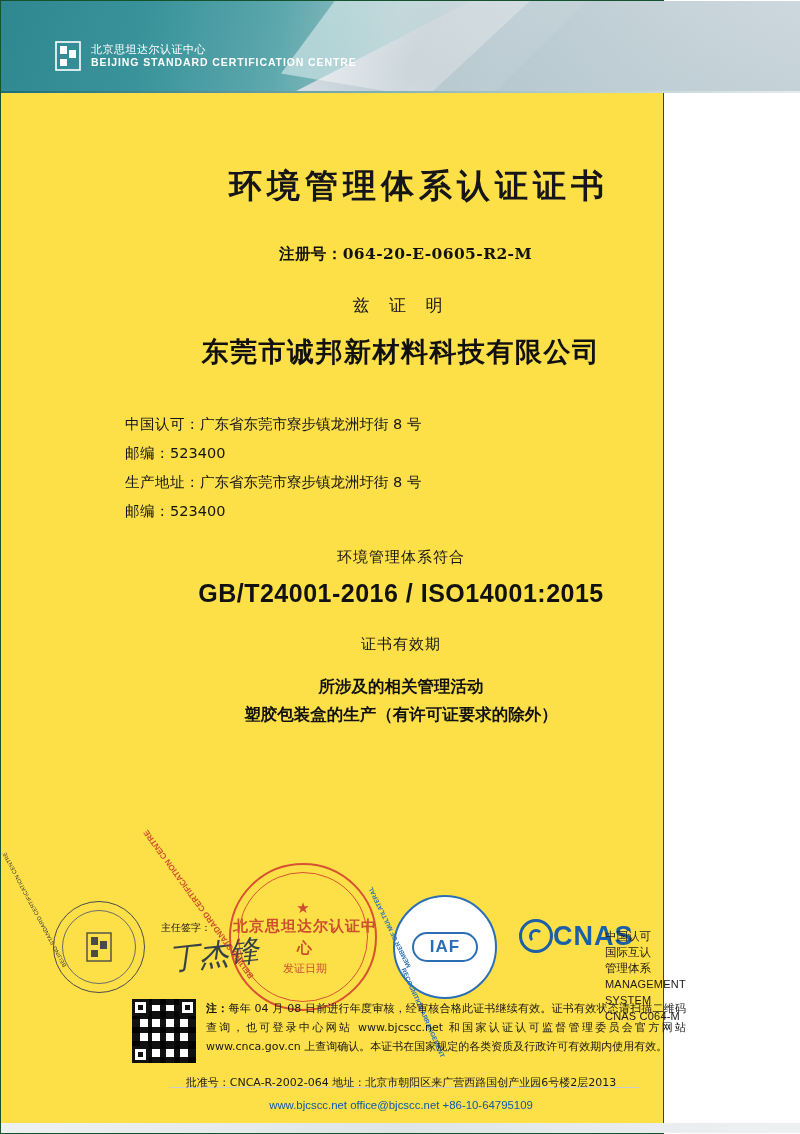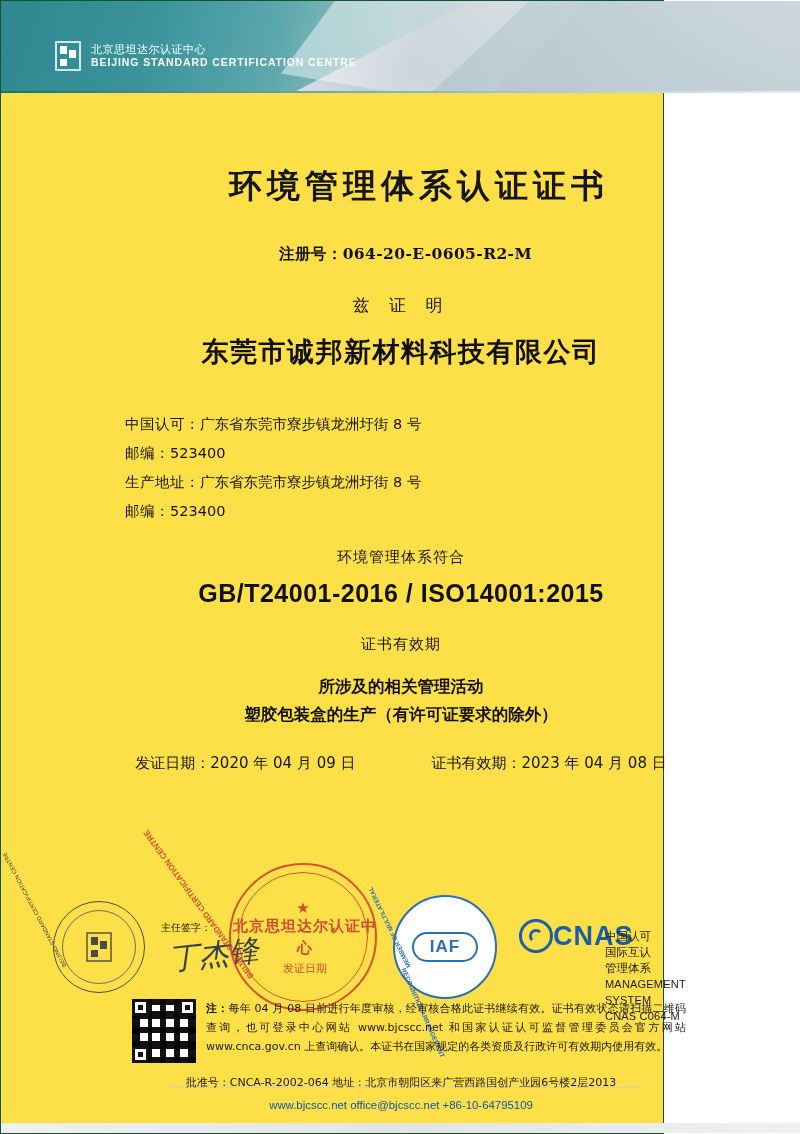--- a/index.html
+++ b/index.html
@@ -391,28 +391,20 @@
 
   <div class="std-lead">环境管理体系符合</div>
   <div class="std-code">GB/T24001-2016 / ISO14001:2015</div>
 
   <div class="scope-lead">证书有效期</div>
   <div class="scope-body">
     <div>所涉及的相关管理活动</div>
     <div>塑胶包装盒的生产（有许可证要求的除外）</div>
   </div>
 
-  <div class="dates">
-    <div>
-      <span>发证日期：</span><span>2020 年 04 月 09 日</span>
-    </div>
-    <div>
-      <span>证书有效期：</span><span>2023 年 04 月 08 日</span>
-    </div>
-  </div>
 
   <div class="ring-seal">
     <div class="ring-text">
       <span style="transform:rotate(-118deg) translate(0,-43px)">BEIJING STANDARD CERTIFICATION CENTRE</span>
     </div>
     <span class="cn-mid">
       <svg width="26" height="30" viewBox="0 0 26 30">
         <rect x="1" y="1" width="24" height="28" fill="none" stroke="#4b4b4b" stroke-width="1.4"></rect>
         <rect x="5" y="5" width="7" height="8" fill="#4b4b4b"></rect>
         <rect x="14" y="9" width="7" height="8" fill="#4b4b4b"></rect>

